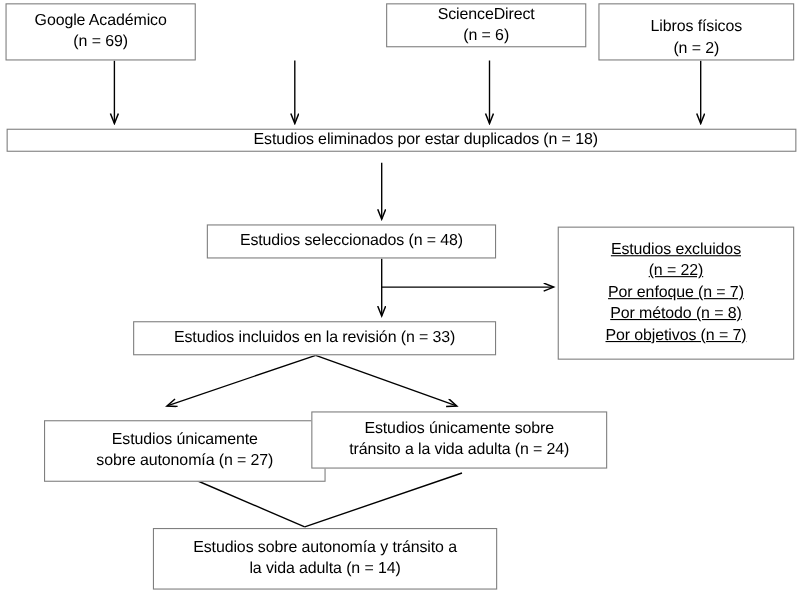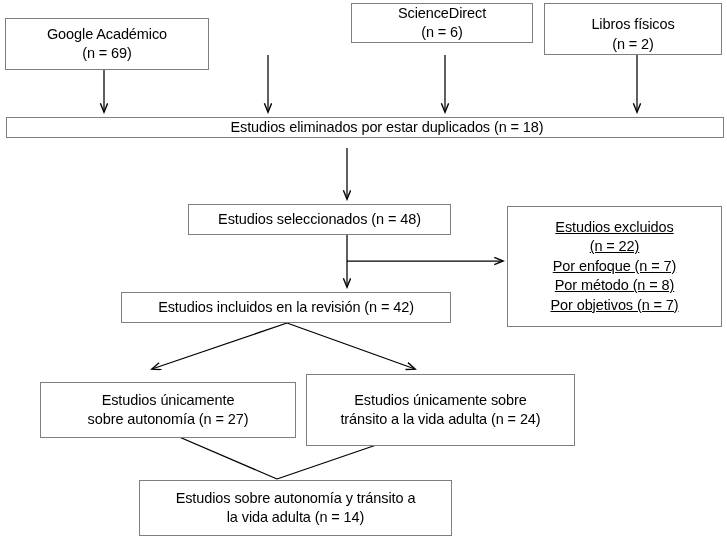--- a/index.html
+++ b/index.html
@@ -70,21 +70,21 @@
       <line x1="347" y1="261" x2="503" y2="261" marker-end="url(#arrowhead)"></line>
 
       <line x1="287" y1="323" x2="152" y2="369" marker-end="url(#arrowhead)"></line>
       <line x1="287" y1="323" x2="415" y2="369" marker-end="url(#arrowhead)"></line>
 
       <line x1="163" y1="430" x2="277" y2="479"></line>
       <line x1="420" y1="430" x2="277" y2="479"></line>
     </g>
   </svg>
 
-  <div class="node" style="left:5px; top:18px; width:204px; height:52px;align-items:center;">
+  <div class="node" style="left:5px; top:3px; width:173px; height:52px;align-items:center;">
     <div class="node-inner">Google Académico
 (n = 69)</div>
   </div>
 
 
   <div class="node" style="left:351px; top:3px; width:182px; height:40px;">
     <div class="node-inner">ScienceDirect
 (n = 6)</div>
   </div>
 
@@ -103,29 +103,29 @@
 
   <div class="node" style="left:507px; top:206px; width:215px; height:121px;text-decoration:underline;">
     <div class="node-inner">Estudios excluidos
 (n = 22)
 Por enfoque (n = 7)
 Por método (n = 8)
 Por objetivos (n = 7)</div>
   </div>
 
   <div class="node" style="left:121px; top:292px; width:330px; height:31px;">
-    <div class="node-inner">Estudios incluidos en la revisión (n = 42)</div>
+    <div class="node-inner">Estudios incluidos en la revisión (n = 33)</div>
   </div>
 
   <div class="node" style="left:40px; top:382px; width:256px; height:56px;">
     <div class="node-inner">Estudios únicamente
 sobre autonomía (n = 27)</div>
   </div>
 
-  <div class="node" style="left:283px; top:374px; width:269px; height:72px;margin-left:23px;">
+  <div class="node" style="left:283px; top:374px; width:269px; height:52px;">
     <div class="node-inner">Estudios únicamente sobre
 tránsito a la vida adulta (n = 24)</div>
   </div>
 
   <div class="node" style="left:139px; top:480px; width:313px; height:56px;text-align:center;">
     <div class="node-inner">Estudios sobre autonomía y tránsito a
 la vida adulta  (n = 14)</div>
   </div>
 
 </div>

